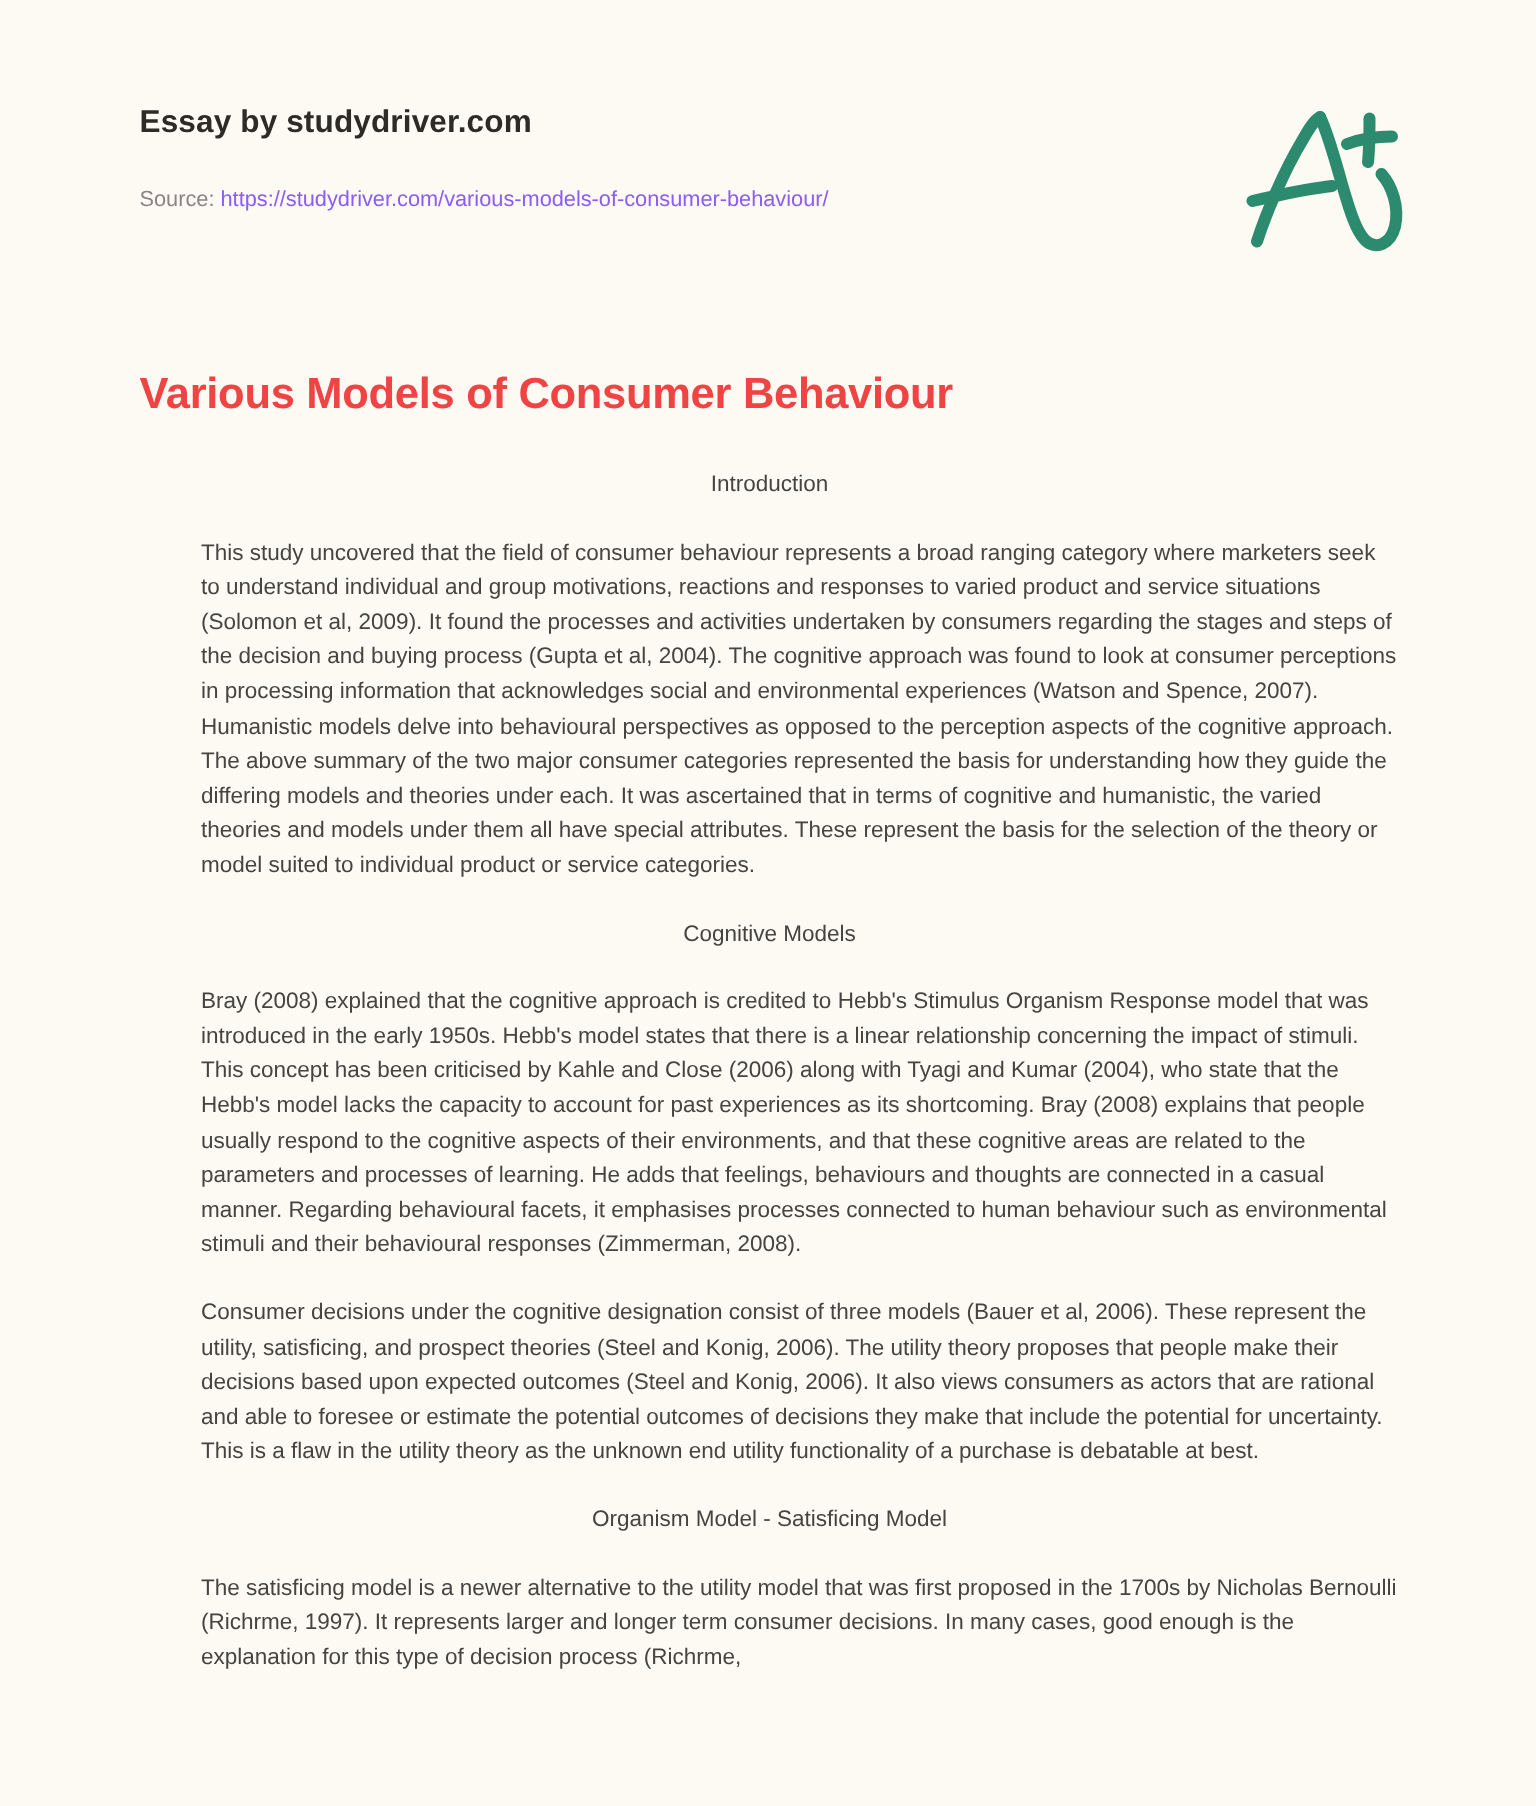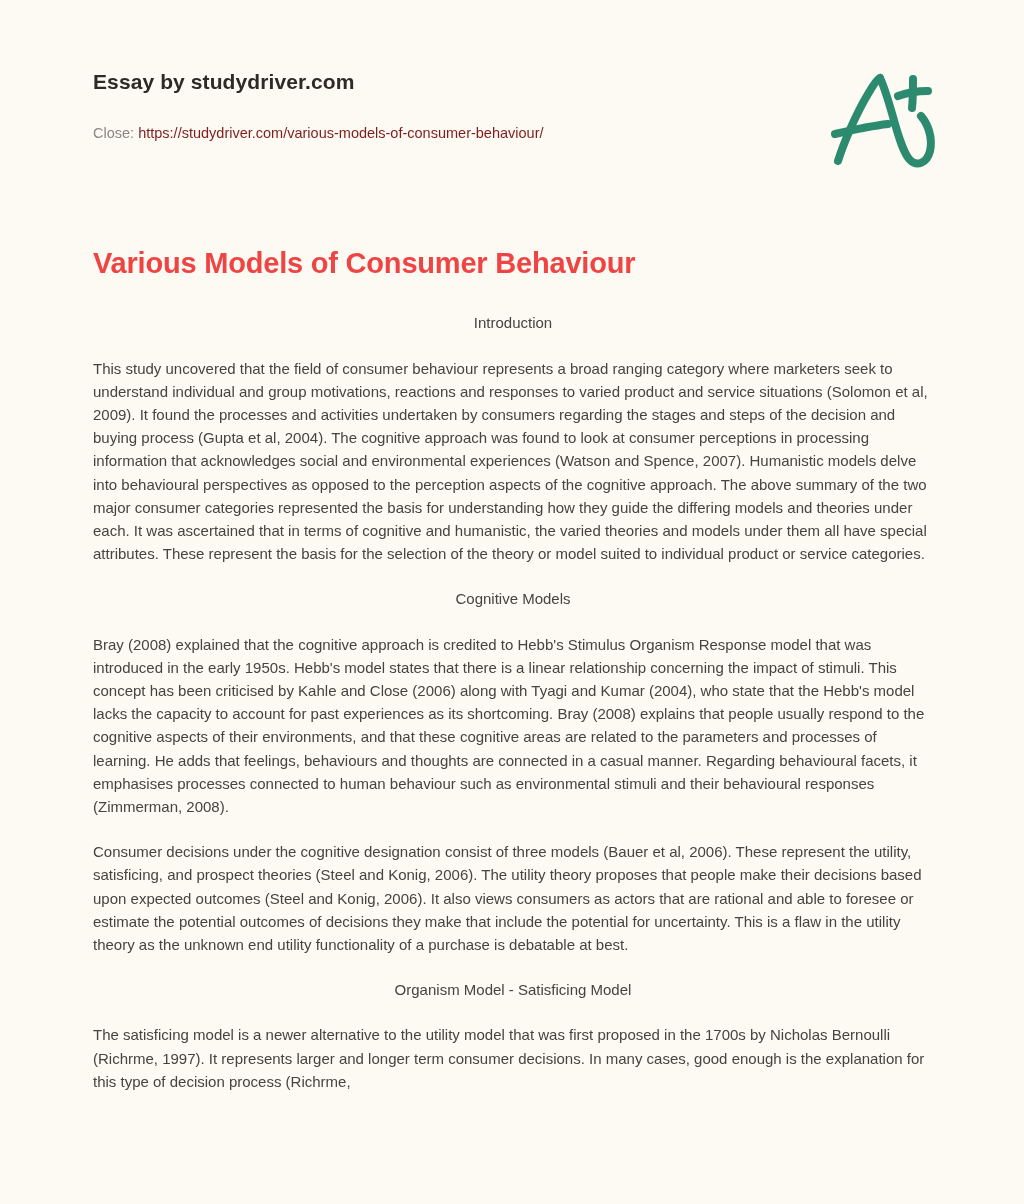--- a/index.html
+++ b/index.html
@@ -48,21 +48,21 @@
     font-size: 14.5px;
     color: #8a8580;
     white-space: nowrap;
   }
 
   .source-label {
     color: #8a8580;
   }
 
   .source-url {
-    color: #7f1d1d;
+    color: #8b5cf6;
     text-decoration: none;
   }
 
   .logo {
     position: absolute;
     left: 818px;
     top: 68px;
     width: 122px;
     height: 104px;
   }
@@ -98,33 +98,34 @@
     text-align: left;
   }
 
   .block.heading {
     margin-bottom: 22px;
     text-align: center;
   }
 
   .block.para {
     margin-bottom: 22px;
+    margin-left: 41px;
   }
 </style>
 </head>
 <body>
 
 <div class="page">
 
   <div class="header">
 
     <div class="brand-line">Essay by studydriver.com</div>
 
     <div class="source-line">
-      <span class="source-label">Close:</span>
+      <span class="source-label">Source:</span>
       <a class="source-url" href="#">https://studydriver.com/various-models-of-consumer-behaviour/</a>
     </div>
 
     <div class="logo">
       <svg viewBox="0 0 122 104" xmlns="http://www.w3.org/2000/svg">
         <g fill="none" stroke="#2c8a6e" stroke-linecap="round" stroke-linejoin="round">
 
           <path d="M20 93 C 26 74, 38 46, 50 26 C 54 19, 58 12, 62 10" stroke-width="8"></path>
 
           <path d="M62 10 C 66 18, 72 38, 77 56 C 82 73, 86 86, 92 92

